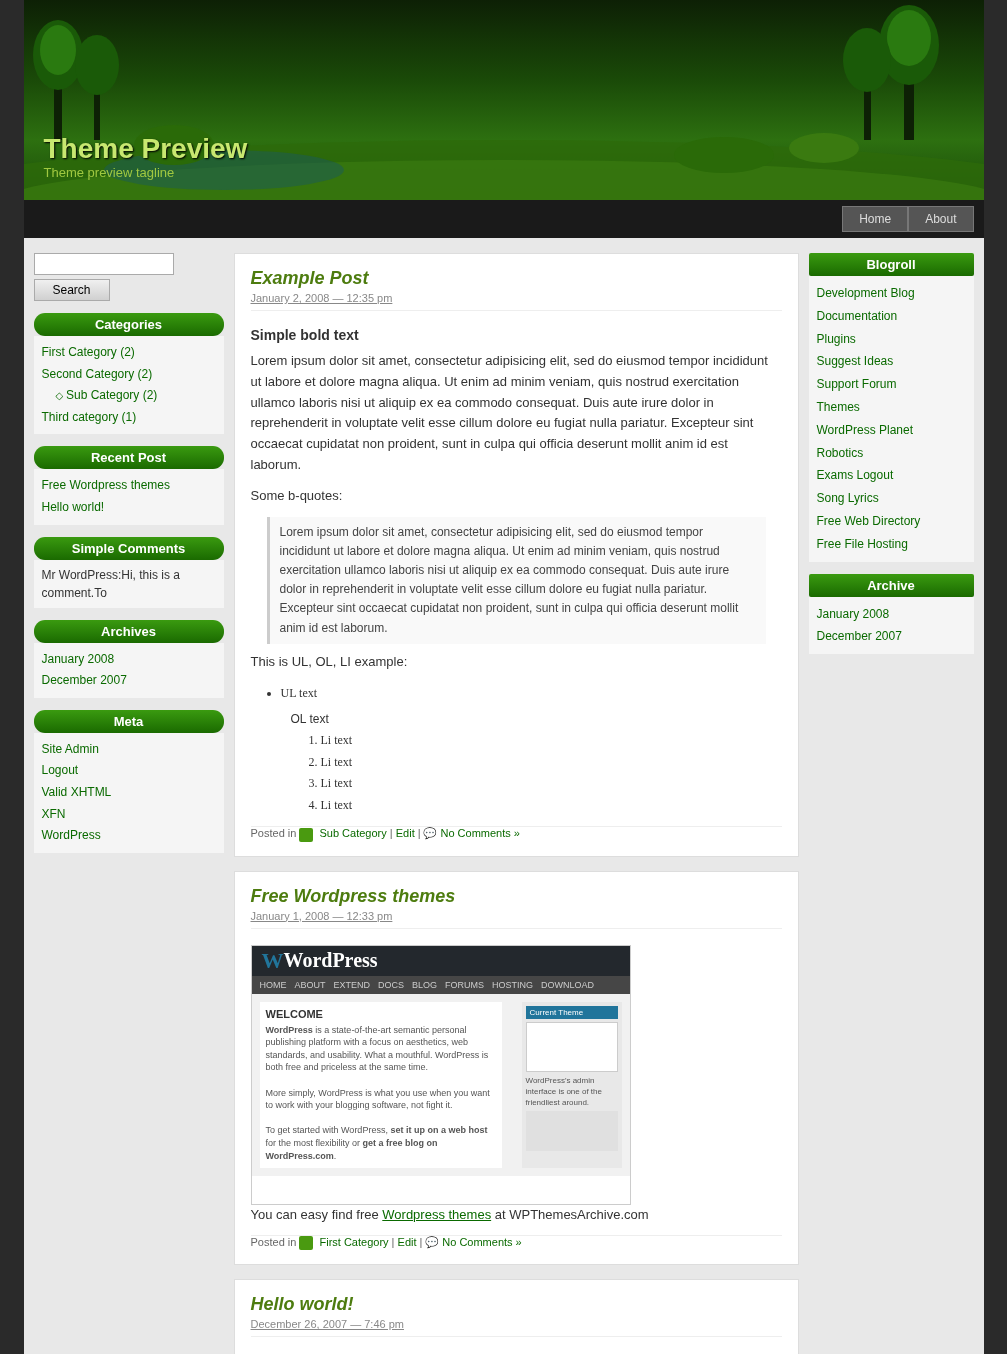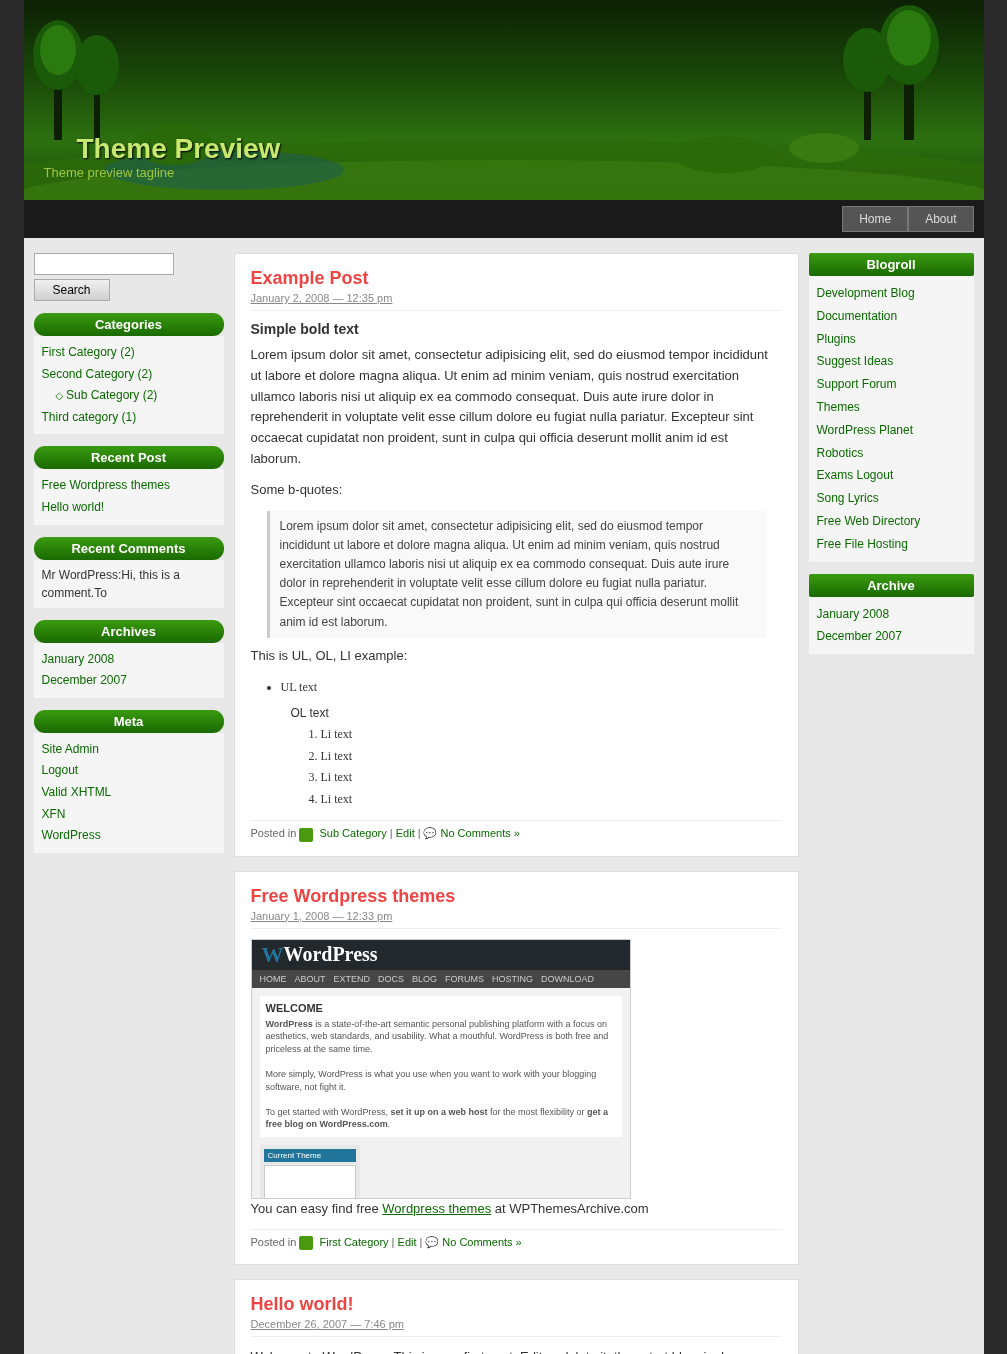--- a/index.html
+++ b/index.html
@@ -18,21 +18,20 @@
     #header-text {
       position: absolute;
       bottom: 20px;
       left: 20px;
     }
     #header-text h1 {
       font-size: 28px;
       font-weight: bold;
       color: #c8e870;
       text-shadow: 1px 1px 2px #000;
-      margin-left: 33px;
     }
     #header-text p {
       color: #a0c840;
       font-size: 13px;
     }
 
     
     #nav {
       background: #1a1a1a;
       height: 38px;
@@ -130,45 +129,44 @@
       margin-bottom: 14px;
       padding: 14px 16px;
       border: 1px solid #ddd;
     }
     .post-title {
       font-size: 18px;
       font-weight: bold;
       color: #1a7a00;
       margin-bottom: 3px;
     }
-    .post-title a { color: #ef4444; text-decoration: none; }
+    .post-title a { color: #4d7c0f; text-decoration: none; font-style: italic; }
     .post-date {
       font-size: 11px;
       color: #888;
       border-bottom: 1px solid #eee;
       padding-bottom: 6px;
-      margin-bottom: 10px;
+      margin-bottom: 16px;
       text-decoration: underline;
     }
     .post-bold { font-weight: bold; font-size: 14px; margin-bottom: 8px; }
     .post-body { font-size: 13px; line-height: 1.6; color: #333; margin-bottom: 10px; }
     .post-blockquote {
       border-left: 3px solid #ccc;
       margin: 8px 16px;
       padding: 6px 10px;
       background: #f9f9f9;
       font-size: 12px;
       line-height: 1.6;
       color: #444;
     }
     .post-ul-ol { font-size: 12px; margin: 8px 0 8px 30px; line-height: 1.8; font-family: Liberation Serif, serif; }
     .post-footer {
       border-top: 1px solid #eee;
       margin-top: 10px;
-      padding-top: 6px;
       font-size: 11px;
       color: #666;
     }
     .post-footer a { color: #0a6a00; text-decoration: none; }
     .post-footer .cat-icon {
       display: inline-block;
       width: 14px;
       height: 14px;
       background: #4a9a10;
       border-radius: 2px;
@@ -333,21 +331,21 @@
 
       <div class="sidebar-section">
         <div class="sidebar-title">Recent Post</div>
         <div class="sidebar-content">
           <a href="#">Free Wordpress themes</a>
           <a href="#">Hello world!</a>
         </div>
       </div>
 
       <div class="sidebar-section">
-        <div class="sidebar-title">Recent Comments</div>
+        <div class="sidebar-title">Simple Comments</div>
         <div class="sidebar-content">
           <p>Mr WordPress:Hi, this is a comment.To</p>
         </div>
       </div>
 
       <div class="sidebar-section">
         <div class="sidebar-title">Archives</div>
         <div class="sidebar-content">
           <a href="#">January 2008</a>
           <a href="#">December 2007</a>
@@ -415,21 +413,21 @@
             <span>HOME</span>
             <span>ABOUT</span>
             <span>EXTEND</span>
             <span>DOCS</span>
             <span>BLOG</span>
             <span>FORUMS</span>
             <span>HOSTING</span>
             <span>DOWNLOAD</span>
           </div>
           <div class="wp-content-area">
-            <div style="display:flex;gap:8px;flex-direction:column;">
+            <div style="display:flex;gap:20px;">
               <div style="flex:1;background:#fff;padding:6px;">
                 <div style="font-size:11px;font-weight:bold;color:#333;margin-bottom:4px;">WELCOME</div>
                 <div style="font-size:9px;line-height:1.4;color:#555;">
                   <b>WordPress</b> is a state-of-the-art semantic personal publishing platform with a focus on aesthetics, web standards, and usability. What a mouthful. WordPress is both free and priceless at the same time.
                   <br><br>
                   More simply, WordPress is what you use when you want to work with your blogging software, not fight it.
                   <br><br>
                   To get started with WordPress, <b>set it up on a web host</b> for the most flexibility or <b>get a free blog on WordPress.com</b>.
                 </div>
               </div>

